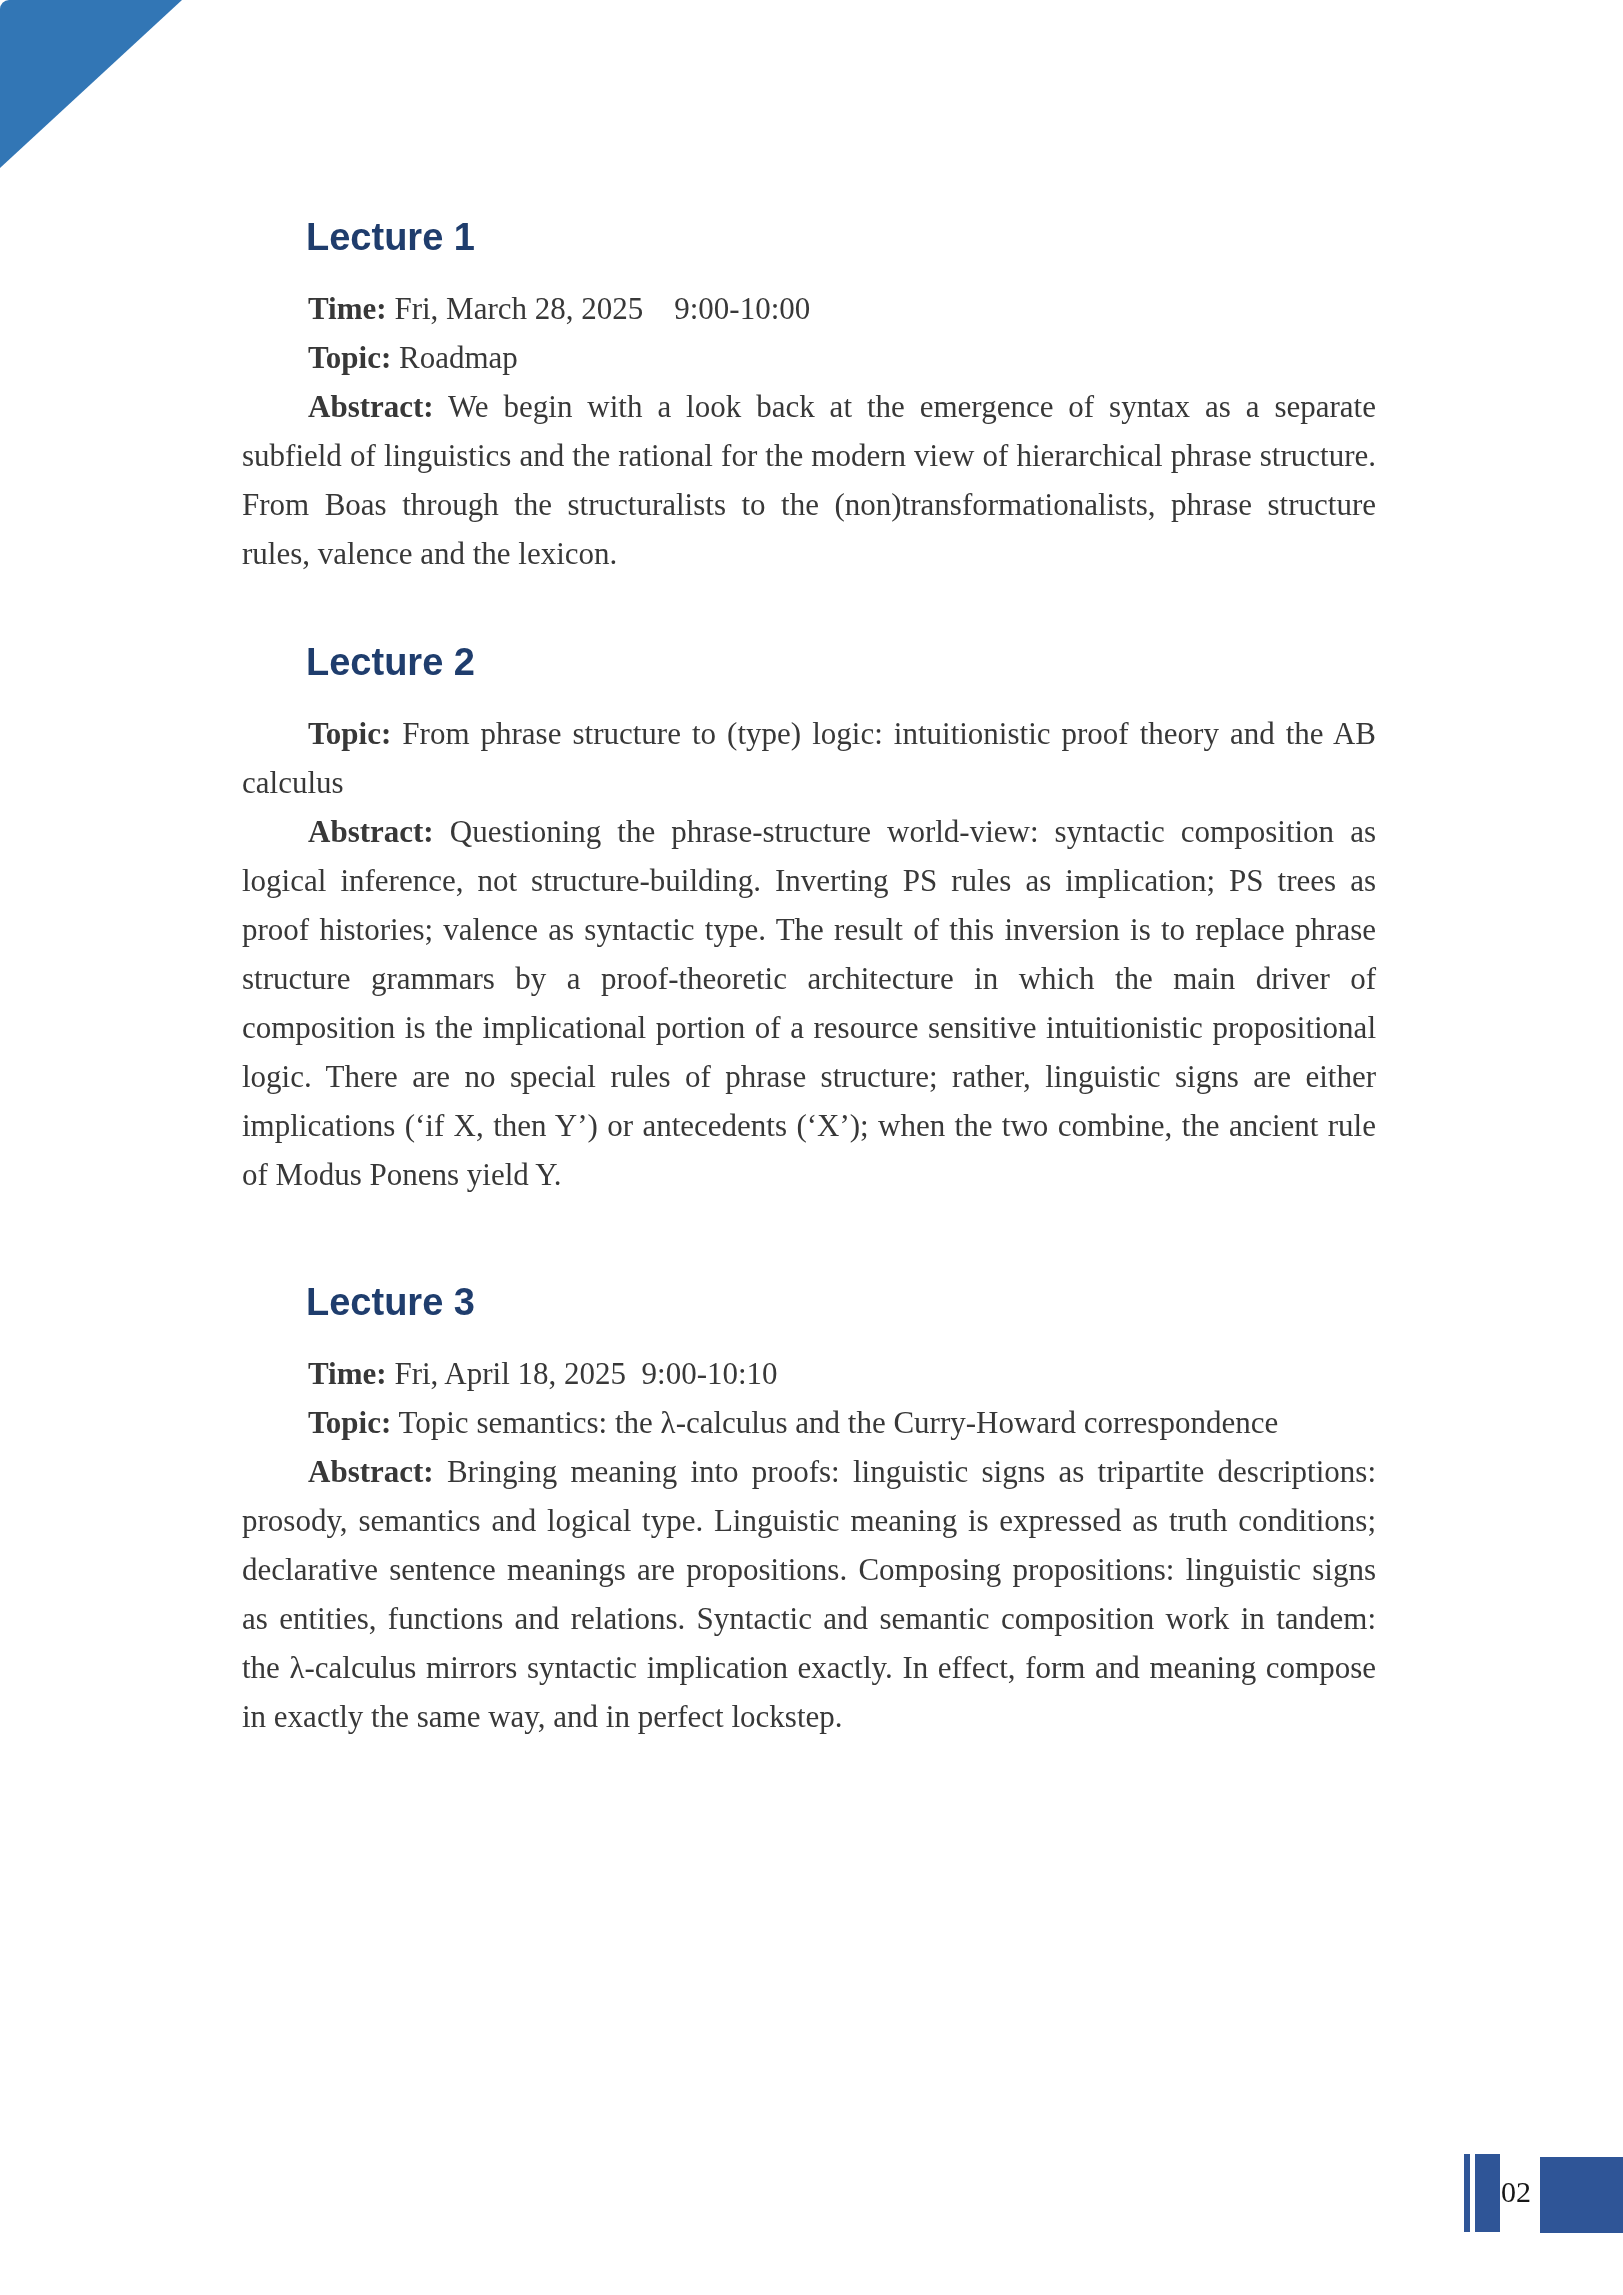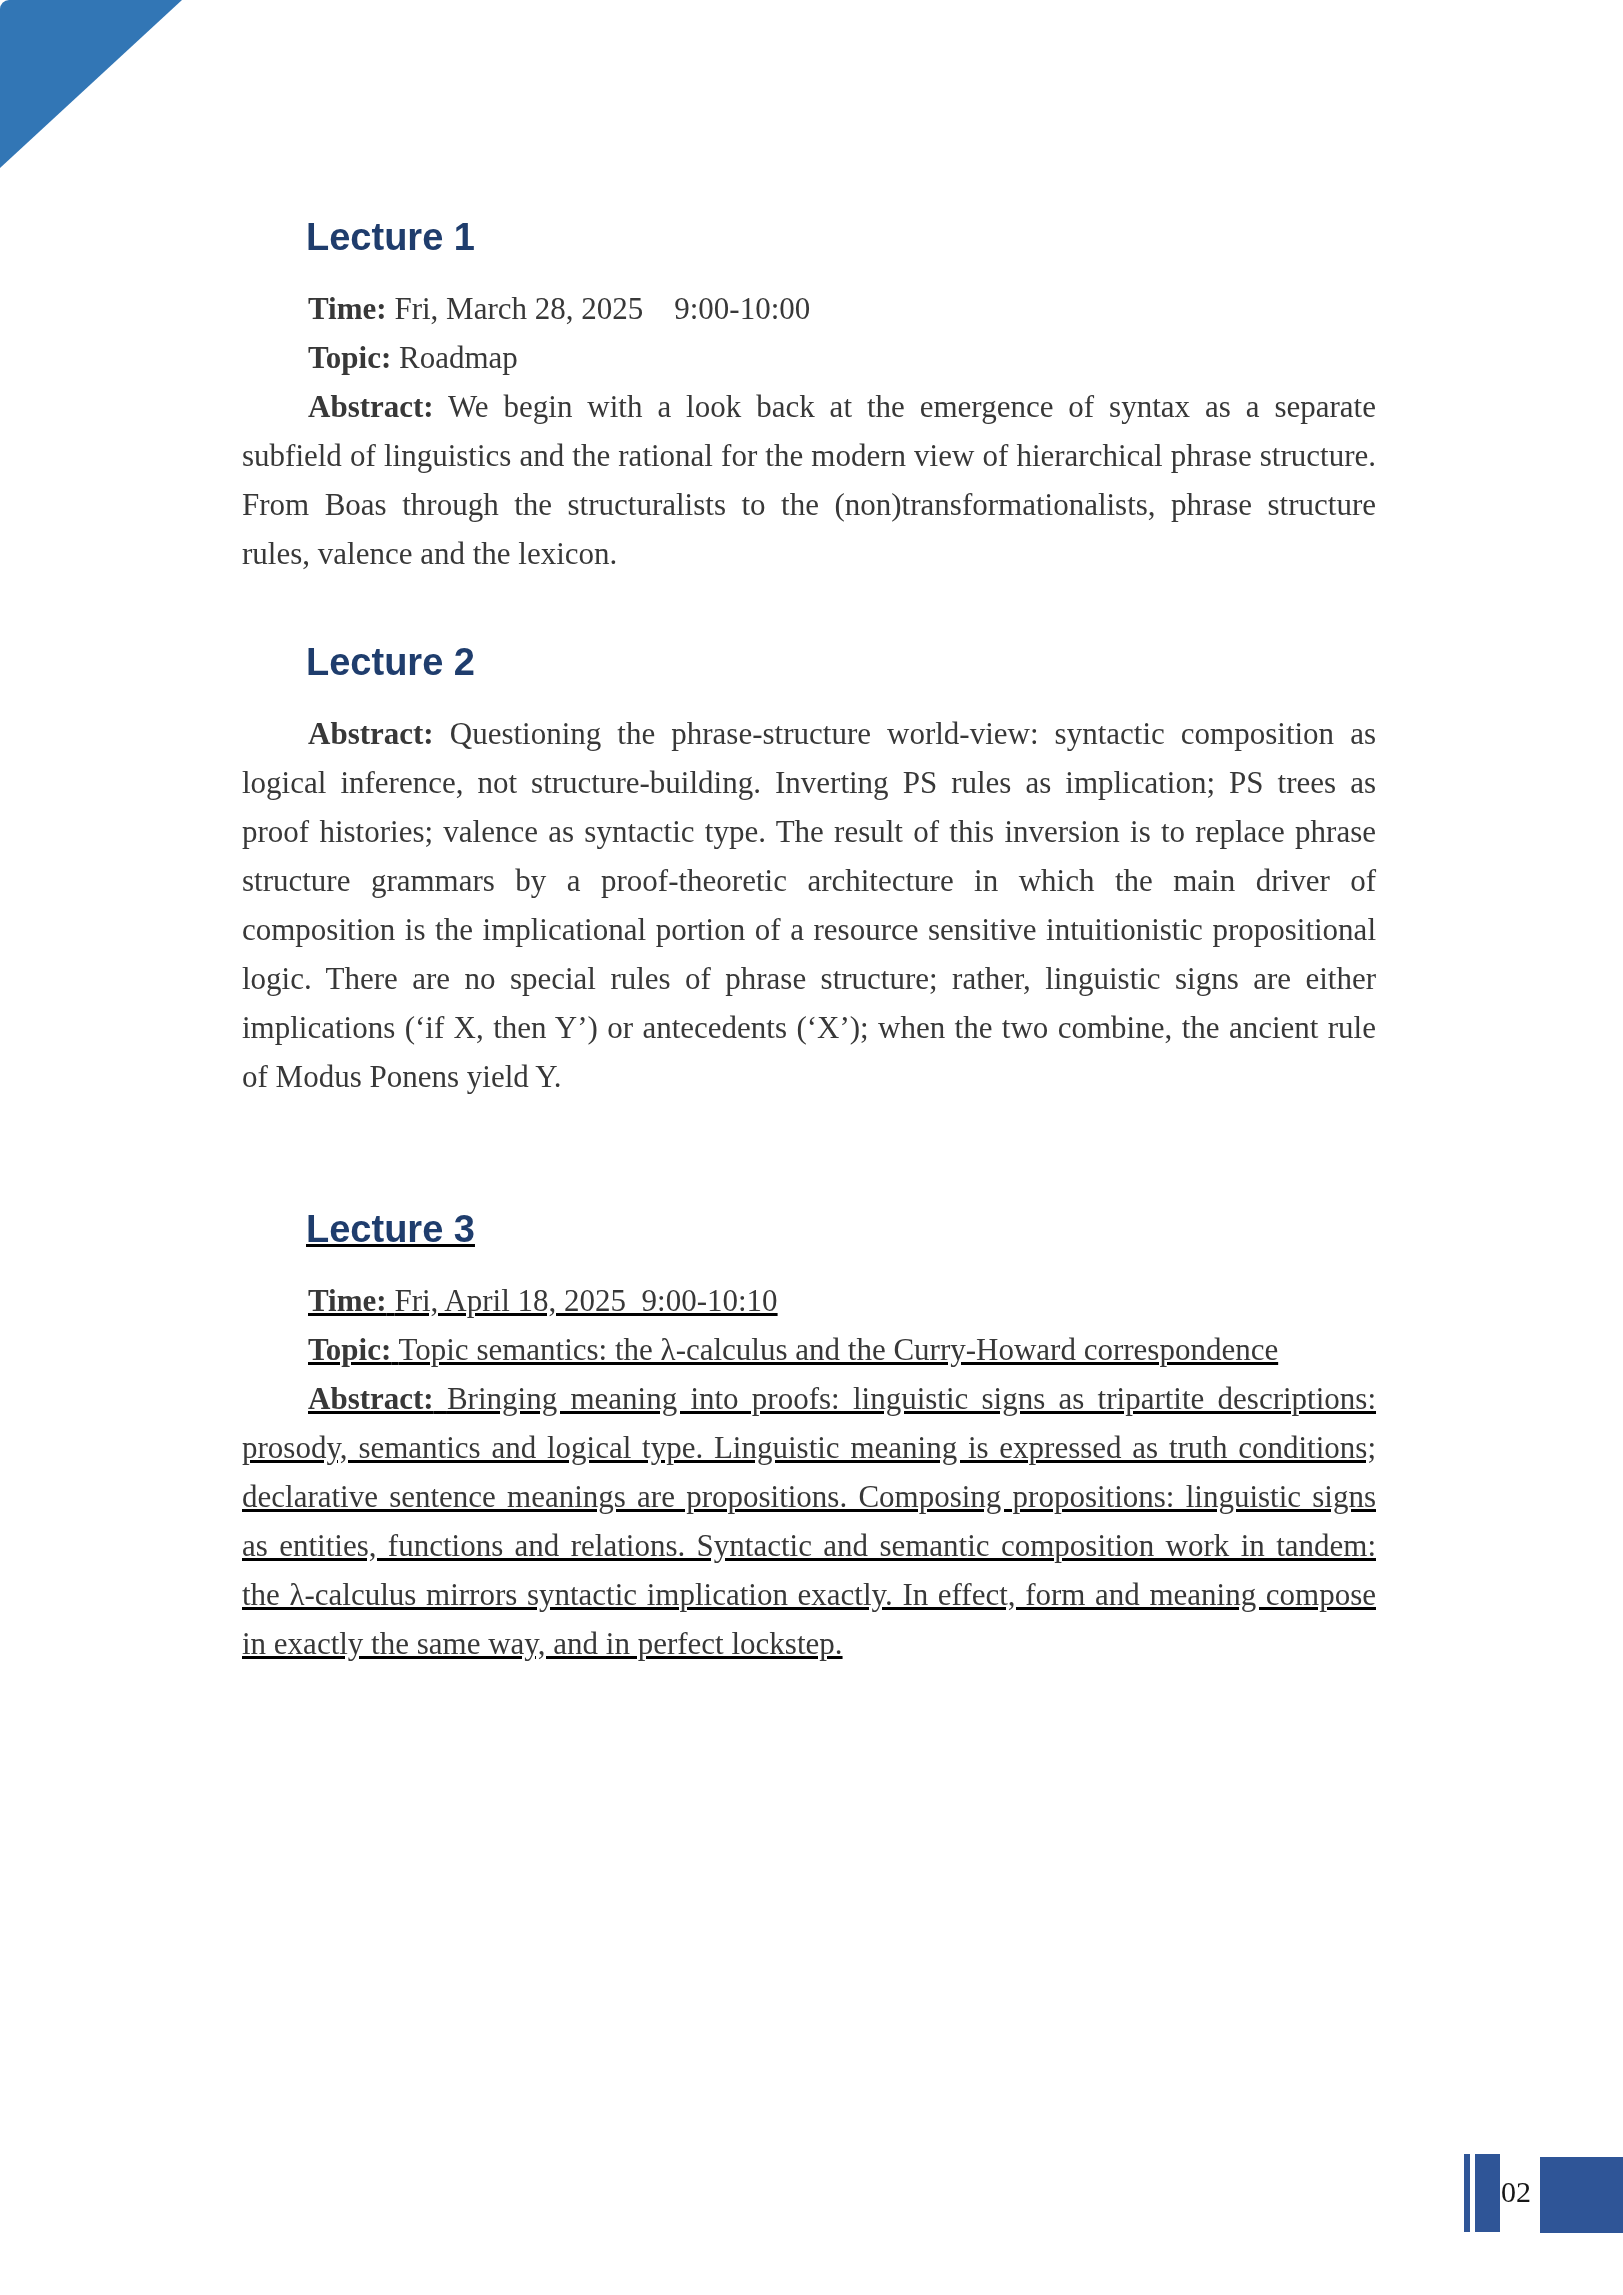--- a/index.html
+++ b/index.html
@@ -28,21 +28,21 @@
     padding: 213px 247px 0 242px;
   }
   .lecture-title {
     font-family: "Liberation Sans", sans-serif;
     font-weight: bold;
     font-size: 38px; line-height: 49px;
     color: var(--heading, #1F3D6D);
     margin: 0 0 22px 64px;
   }
   .lecture + .lecture { margin-top: 60px; }
-  .lecture:nth-of-type(3) { margin-top: 104px; text-decoration: underline; }
+  .lecture:nth-of-type(3) { margin-top: 79px; }
   .lecture p {
     margin: 0;
     font-size: 31px; line-height: 49px;
     color: var(--body-ink, #383838);
     text-align: justify;
     text-indent: 66px;
   }
   .lbl { font-weight: bold; }
   .time-val { white-space: pre-wrap; }
   
@@ -72,20 +72,21 @@
 
     <section class="lecture">
       <h2 class="lecture-title">Lecture 1</h2>
       <p><span class="lbl">Time:</span> <span class="time-val">Fri, March 28, 2025    9:00-10:00</span></p>
       <p><span class="lbl">Topic:</span> <span>Roadmap</span></p>
       <p><span class="lbl">Abstract:</span> <span>We begin with a look back at the emergence of syntax as a separate subfield of linguistics and the rational for the modern view of hierarchical phrase structure. From Boas through the structuralists to the (non)transformationalists, phrase structure rules, valence and the lexicon.</span></p>
     </section>
 
     <section class="lecture">
       <h2 class="lecture-title">Lecture 2</h2>
+      <p><span class="lbl">Topic:</span> <span>From phrase structure to (type) logic: intuitionistic proof theory and the AB calculus</span></p>
       <p><span class="lbl">Abstract:</span> <span>Questioning the phrase-structure world-view: syntactic composition as logical inference, not structure-building. Inverting PS rules as implication; PS trees as proof histories; valence as syntactic type. The result of this inversion is to replace phrase structure grammars by a proof-theoretic architecture in which the main driver of composition is the implicational portion of a resource sensitive intuitionistic propositional logic. There are no special rules of phrase structure; rather, linguistic signs are either implications (‘if X, then Y’) or antecedents (‘X’); when the two combine, the ancient rule of Modus Ponens yield Y.</span></p>
     </section>
 
     <section class="lecture">
       <h2 class="lecture-title">Lecture 3</h2>
       <p><span class="lbl">Time:</span> <span class="time-val">Fri, April 18, 2025  9:00-10:10</span></p>
       <p><span class="lbl">Topic:</span> <span>Topic semantics: the λ-calculus and the Curry-Howard correspondence</span></p>
       <p><span class="lbl">Abstract:</span> <span>Bringing meaning into proofs: linguistic signs as tripartite descriptions: prosody, semantics and logical type. Linguistic meaning is expressed as truth conditions; declarative sentence meanings are propositions. Composing propositions: linguistic signs as entities, functions and relations. Syntactic and semantic composition work in tandem: the λ-calculus mirrors syntactic implication exactly. In effect, form and meaning compose in exactly the same way, and in perfect lockstep.</span></p>
     </section>
 

